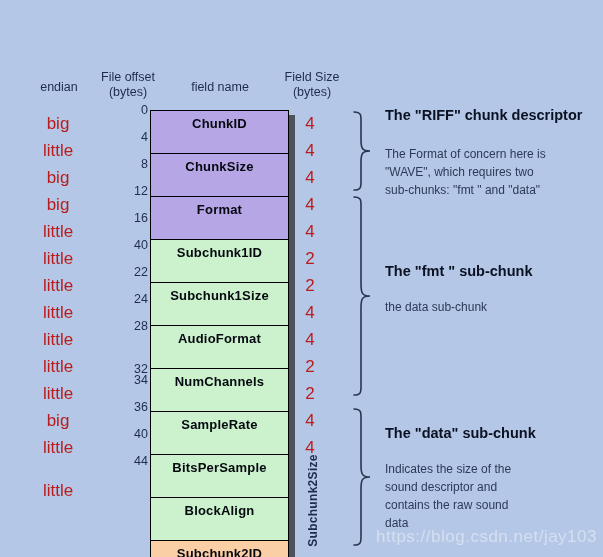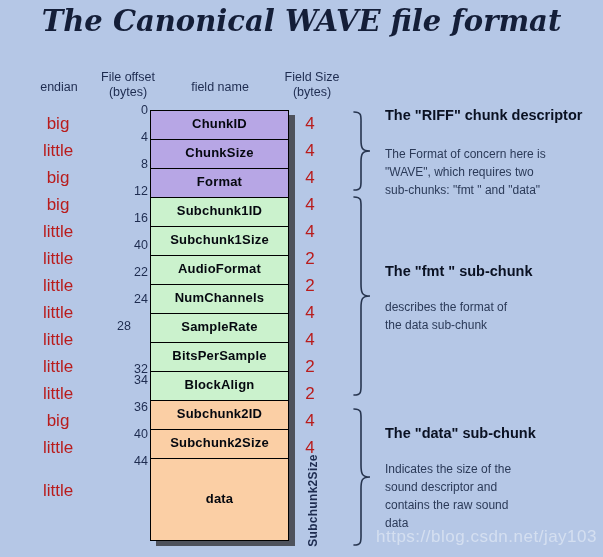--- a/index.html
+++ b/index.html
@@ -22,21 +22,21 @@
   }
   .offset-label{
     position:absolute;left:100px;width:48px;text-align:right;
     font-size:12.5px;color:#1e2c50;height:16px;line-height:16px;
   }
   .boxes{
     position:absolute;left:150px;top:110px;width:139px;
     box-shadow:6px 5px 0 #4e525c;
   }
   .box{
-    box-sizing:border-box;height:30px;margin-top:-1px;border:1.5px solid #000;
+    box-sizing:border-box;height:44px;margin-top:-1px;border:1.5px solid #000;
     text-align:center;line-height:25px;
     font-size:13px;font-weight:bold;color:#05080f;letter-spacing:0.2px;
   }
   .box:first-child{margin-top:0;}
   .box.riff{background:#b7a6e5;}
   .box.fmt{background:#cbf2cd;}
   .box.data{background:#fbcfa5;}
   .box.tall{height:83px;line-height:80px;}
   .vlabel{
     position:absolute;left:263px;top:494px;width:100px;height:13px;
@@ -57,21 +57,20 @@
   .watermark{
     position:absolute;right:6px;top:527px;
     font-size:17px;color:#dce5f3;opacity:0.8;letter-spacing:0.5px;
   }
 </style>
 </head>
 <body>
 
 <div class="canvas">
 
-  <div class="title">The Canonical WAVE file format</div>
 
   <div class="colhead" style="left:28px;top:80px;width:62px;">endian</div>
   <div class="colhead" style="left:93px;top:70px;width:70px;">
     <div>File offset</div>
     <div>(bytes)</div>
   </div>
   <div class="colhead" style="left:180px;top:80px;width:80px;">field name</div>
   <div class="colhead" style="left:277px;top:70px;width:70px;">
     <div>Field Size</div>
     <div>(bytes)</div>
@@ -93,21 +92,21 @@
   <div class="endian-label" style="left:28px;top:483px;width:60px;">little</div>
 
   <div class="offset-label" style="top:102px;">0</div>
   <div class="offset-label" style="top:129px;">4</div>
   <div class="offset-label" style="top:156px;">8</div>
   <div class="offset-label" style="top:183px;">12</div>
   <div class="offset-label" style="top:210px;">16</div>
   <div class="offset-label" style="top:237px;">40</div>
   <div class="offset-label" style="top:264px;">22</div>
   <div class="offset-label" style="top:291px;">24</div>
-  <div class="offset-label" style="top:318px;text-align:center;">28</div>
+  <div class="offset-label" style="top:318px;">28</div>
   <div class="offset-label" style="top:361px;">32</div>
   <div class="offset-label" style="top:372px;text-align:right;">34</div>
   <div class="offset-label" style="top:399px;">36</div>
   <div class="offset-label" style="top:426px;">40</div>
   <div class="offset-label" style="top:453px;">44</div>
 
   <div class="boxes">
     <div class="box riff">ChunkID</div>
     <div class="box riff">ChunkSize</div>
     <div class="box riff">Format</div>
@@ -151,21 +150,20 @@
 
   <div class="ann-head" style="top:106px;">The "RIFF" chunk descriptor</div>
   <div class="ann-body" style="top:145px;">
     <div>The Format of concern here is</div>
     <div>"WAVE", which requires two</div>
     <div>sub-chunks: "fmt " and "data"</div>
   </div>
 
   <div class="ann-head" style="top:262px;">The "fmt " sub-chunk</div>
   <div class="ann-body" style="top:298px;">
-    <div>describes the format of</div>
     <div>the data sub-chunk</div>
   </div>
 
   <div class="ann-head" style="top:424px;">The "data" sub-chunk</div>
   <div class="ann-body" style="top:460px;">
     <div>Indicates the size of the</div>
     <div>sound descriptor and</div>
     <div>contains the raw sound</div>
     <div>data</div>
   </div>

